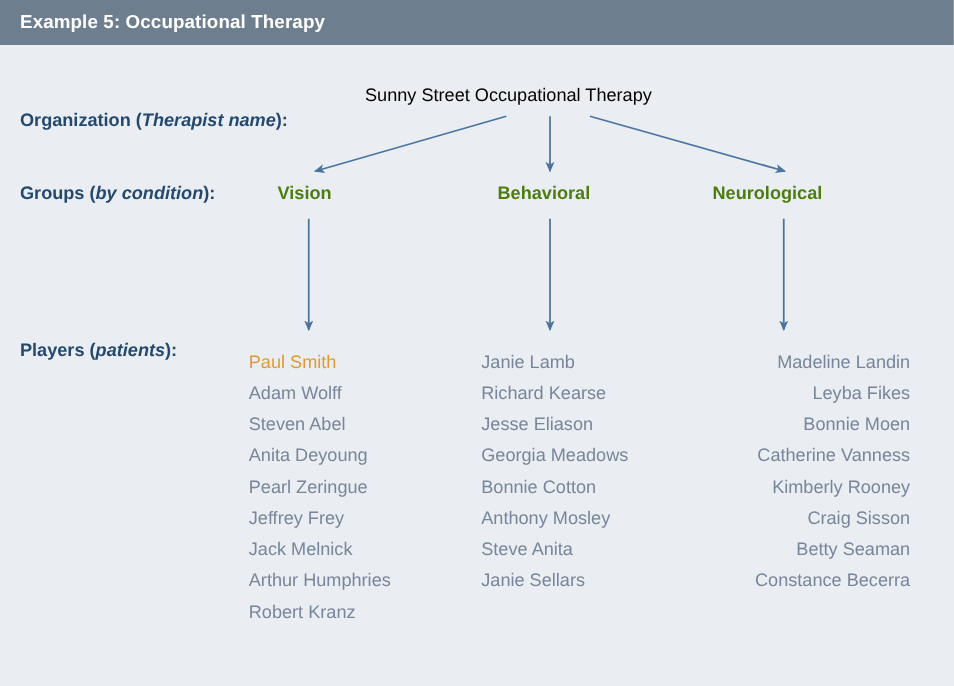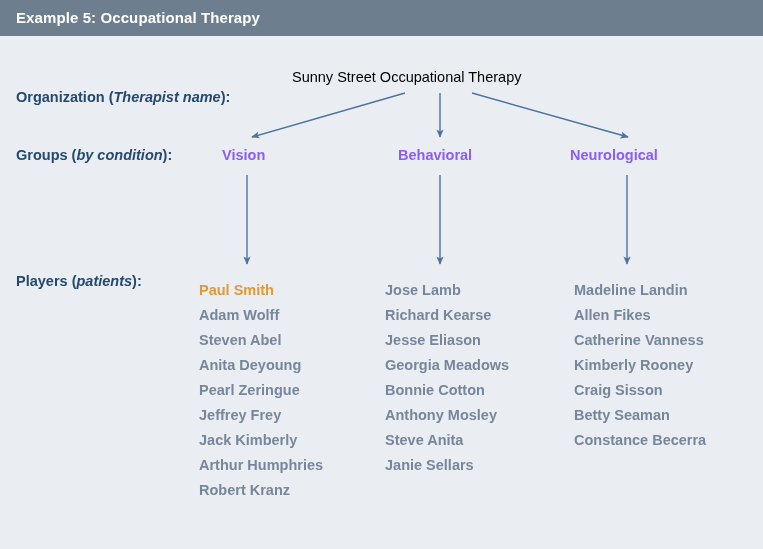--- a/index.html
+++ b/index.html
@@ -70,39 +70,39 @@
     color: #000000;
     white-space: nowrap;
   }
 
   
   .group-name {
     position: absolute;
     top: 147px;
     font-size: 14.5px;
     font-weight: bold;
-    color: #8b5cf6;
+    color: #4d7c0f;
     white-space: nowrap;
   }
   .group-col-0 { left: 222px; }
   .group-col-1 { left: 398px; }
   .group-col-2 { left: 570px; }
 
   
   .player-col {
     position: absolute;
     top: 278px;
   }
   .player-col-0 { left: 199px; }
   .player-col-1 { left: 385px; }
-  .player-col-2 { left: 574px; }
+  .player-col-2 { left: 604px; text-align: right; }
 
   .player-name {
     font-size: 14.5px;
-    font-weight: bold;
+    font-weight: normal;
     color: #77869a;
     line-height: 25px;
     height: 25px;
     white-space: nowrap;
   }
   .player-name.highlight {
     color: #df9a33;
   }
 
   
@@ -154,37 +154,38 @@
   <div class="group-name group-col-1">Behavioral</div>
   <div class="group-name group-col-2">Neurological</div>
 
   <div class="player-col player-col-0" id="player-col-0">
       <div class="player-name highlight">Paul Smith</div>
       <div class="player-name">Adam Wolff</div>
       <div class="player-name">Steven Abel</div>
       <div class="player-name">Anita Deyoung</div>
       <div class="player-name">Pearl Zeringue</div>
       <div class="player-name">Jeffrey Frey</div>
-      <div class="player-name">Jack Kimberly</div>
+      <div class="player-name">Jack Melnick</div>
       <div class="player-name">Arthur Humphries</div>
       <div class="player-name">Robert Kranz</div>
     </div>
   <div class="player-col player-col-1" id="player-col-1">
-      <div class="player-name">Jose Lamb</div>
+      <div class="player-name">Janie Lamb</div>
       <div class="player-name">Richard Kearse</div>
       <div class="player-name">Jesse Eliason</div>
       <div class="player-name">Georgia Meadows</div>
       <div class="player-name">Bonnie Cotton</div>
       <div class="player-name">Anthony Mosley</div>
       <div class="player-name">Steve Anita</div>
       <div class="player-name">Janie Sellars</div>
     </div>
   <div class="player-col player-col-2" id="player-col-2">
       <div class="player-name">Madeline Landin</div>
-      <div class="player-name">Allen Fikes</div>
+      <div class="player-name">Leyba Fikes</div>
+      <div class="player-name">Bonnie Moen</div>
       <div class="player-name">Catherine Vanness</div>
       <div class="player-name">Kimberly Rooney</div>
       <div class="player-name">Craig Sisson</div>
       <div class="player-name">Betty Seaman</div>
       <div class="player-name">Constance Becerra</div>
     </div>
 
 </div>
 
 </body></html>

